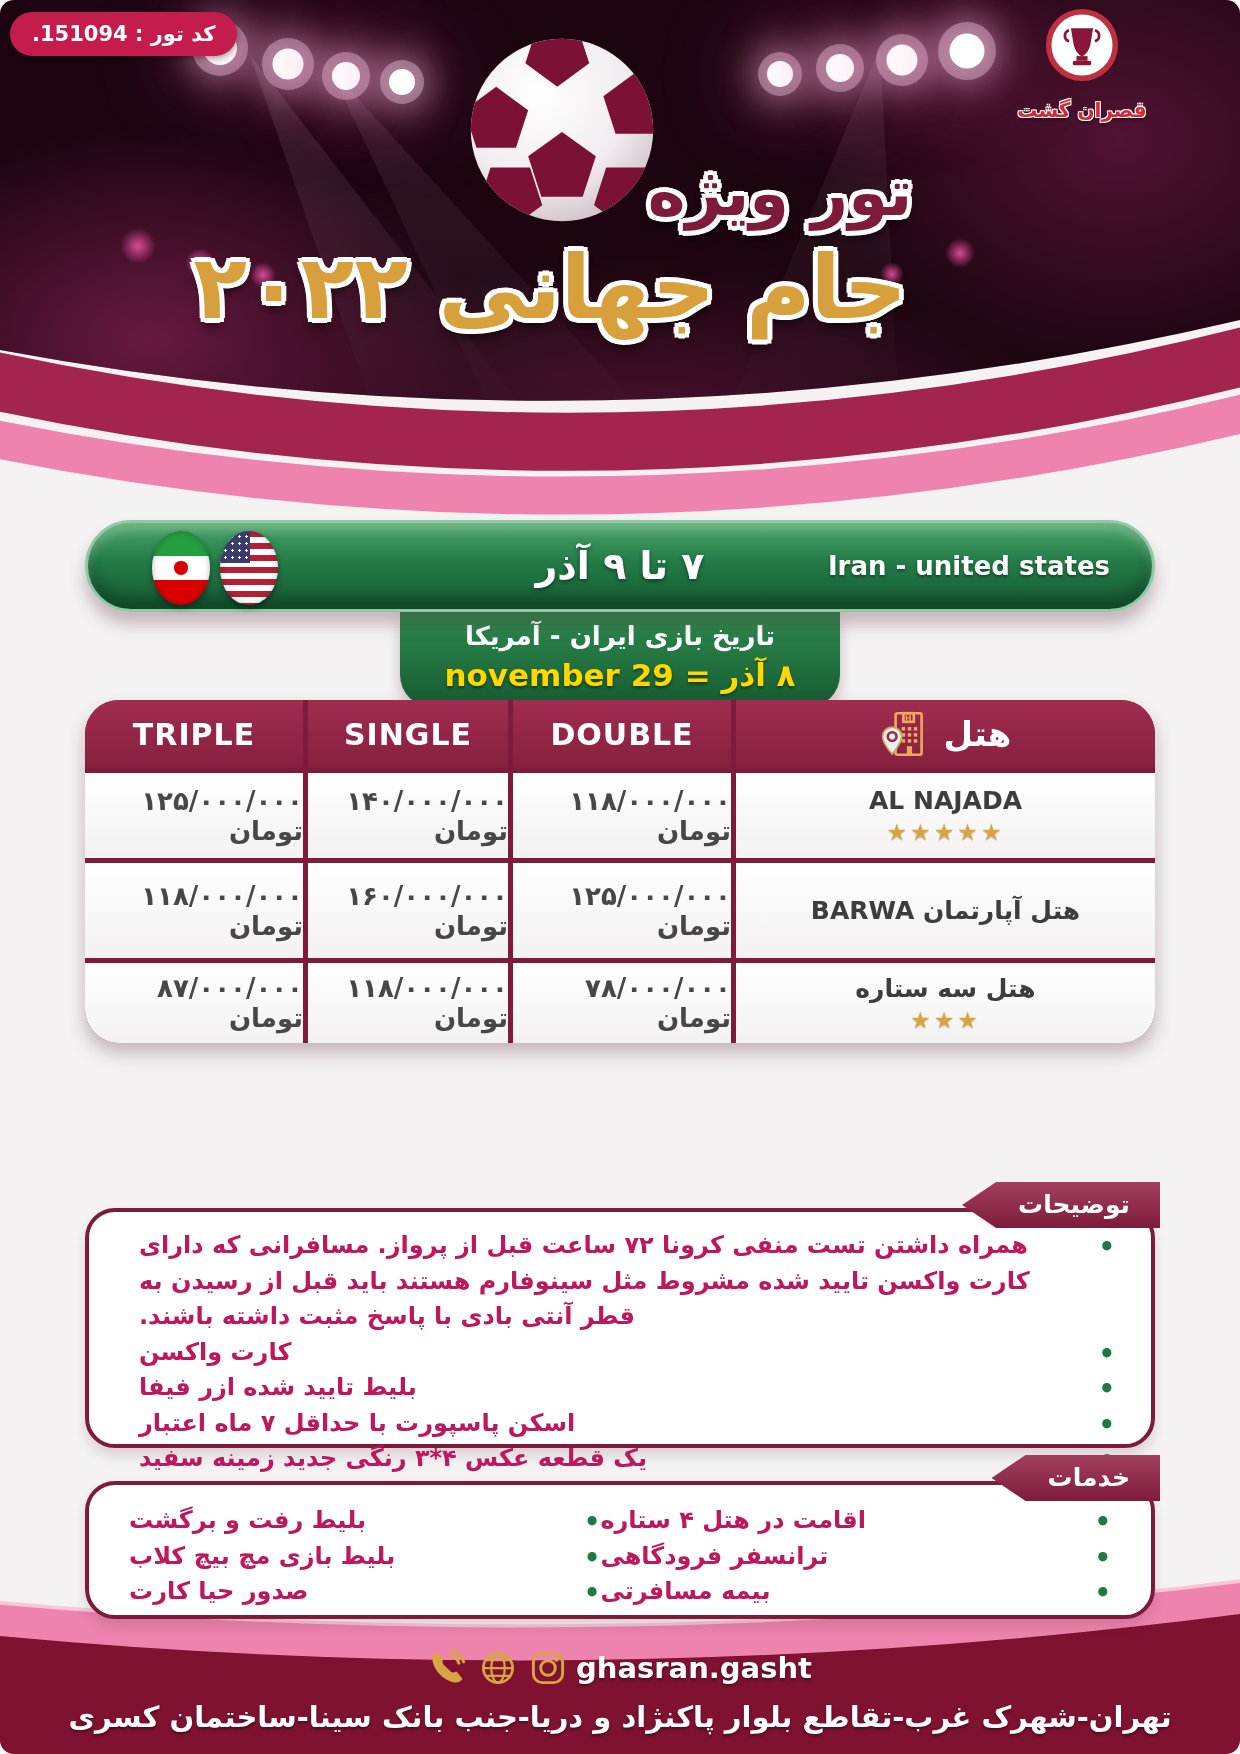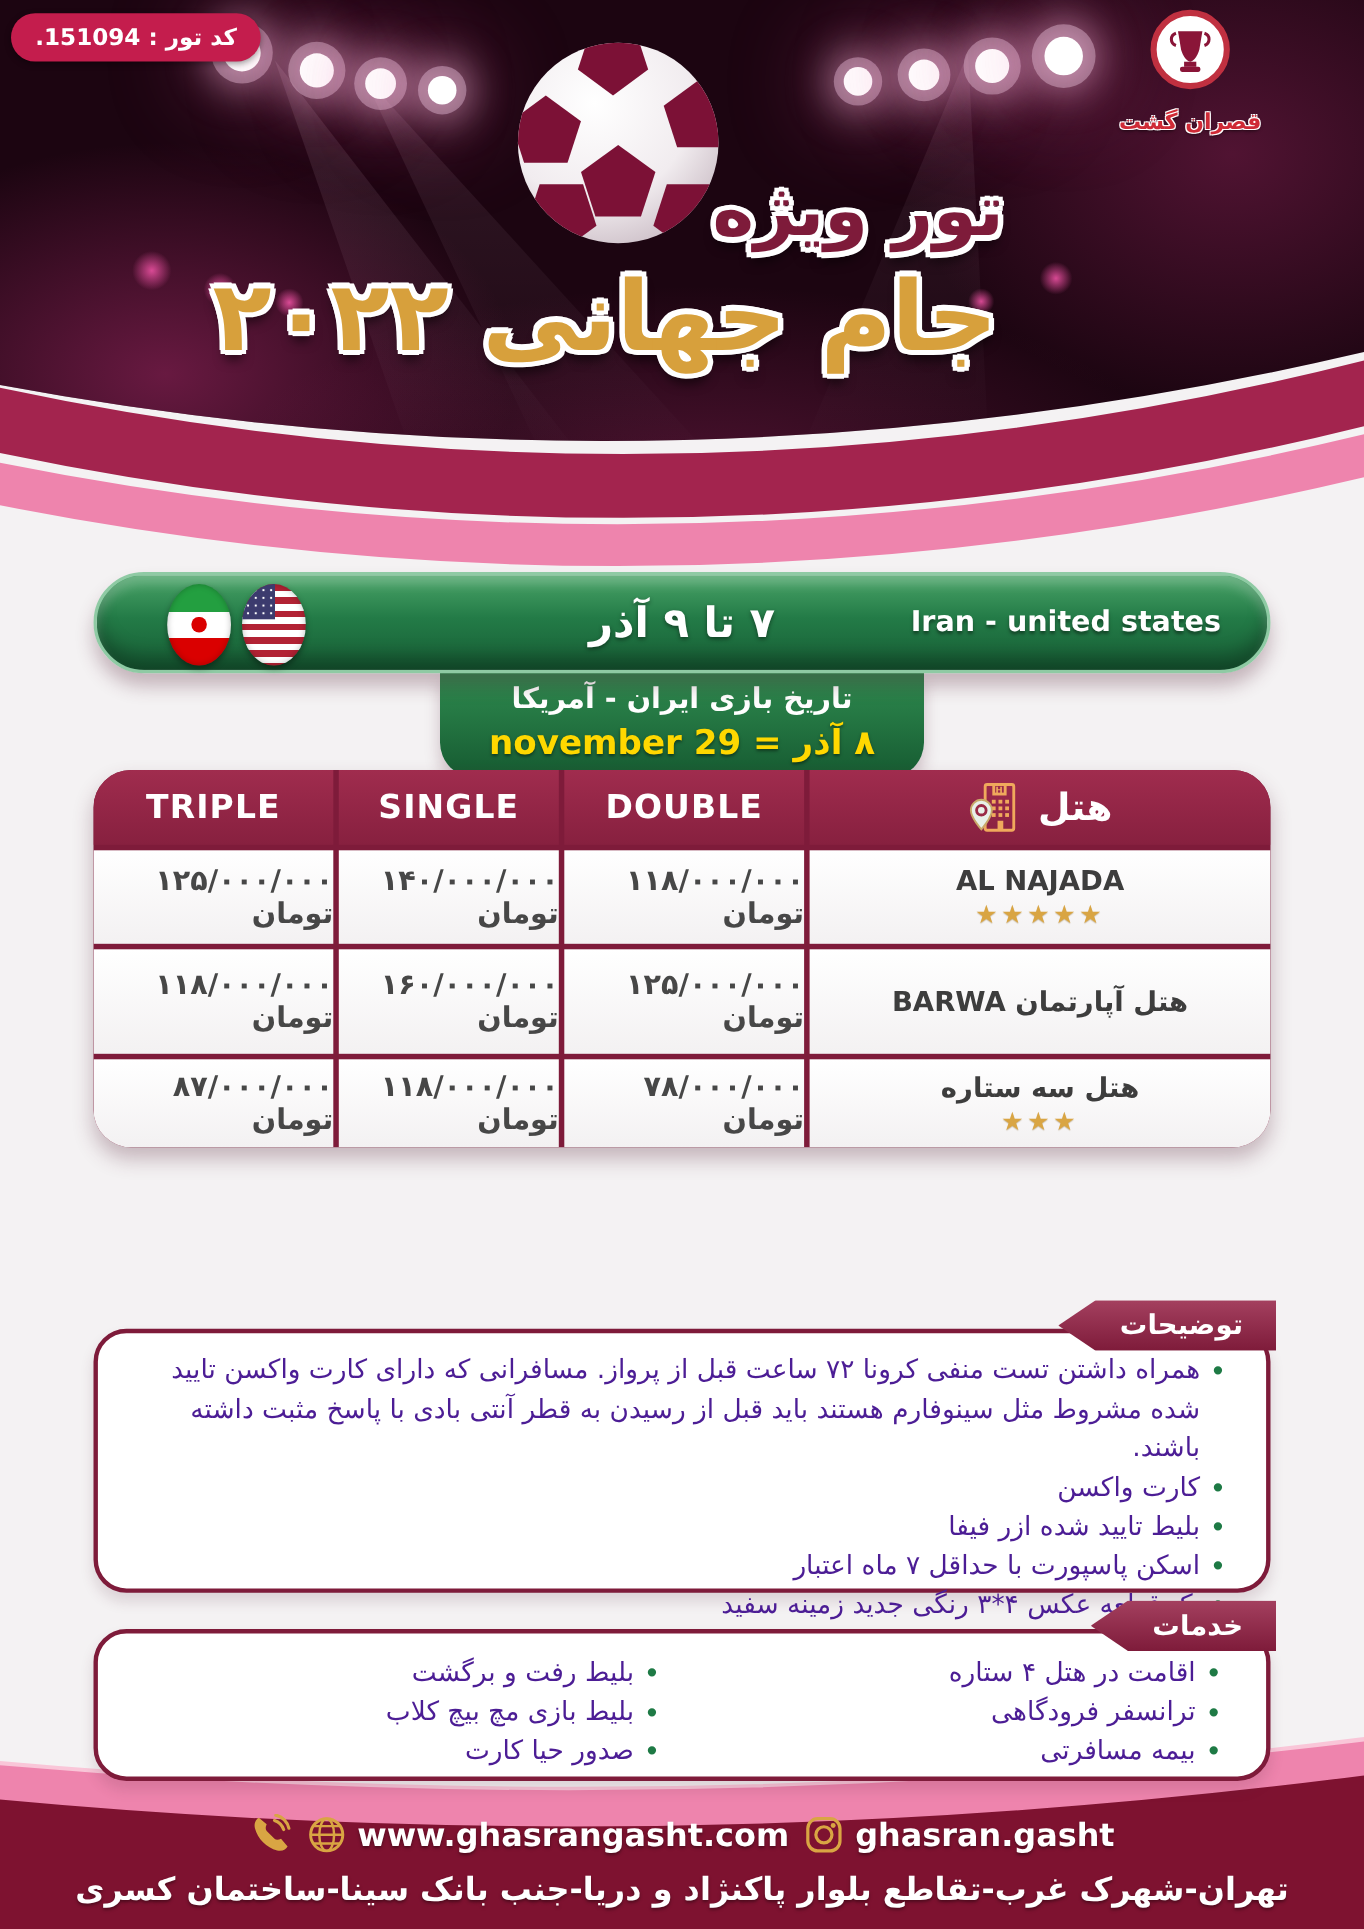--- a/index.html
+++ b/index.html
@@ -1,17 +1,17 @@
 <!DOCTYPE html>
 <html lang="fa"><head>
 <meta charset="utf-8">
 <style>
   html,body{margin:0;padding:0;}
   body{font-family:"DejaVu Sans",sans-serif;}
-  .page{position:relative;width:1240px;height:1754px;background:#f4f2f3;overflow:hidden;margin:0 auto;}
+  .page{position:relative;width:1240px;height:1754px;background:#f4f2f3;overflow:hidden;margin:0 auto;border-radius:14px;}
 
   
   .hero-svg{position:absolute;top:0;left:0;z-index:1;}
   .spot{position:absolute;border-radius:50%;background:rgba(215,195,210,.45);z-index:2;}
   .spot .core{position:absolute;left:50%;top:50%;transform:translate(-50%,-50%);border-radius:50%;
     background:#fff;box-shadow:0 0 36px 14px rgba(255,190,225,.55),0 0 80px 30px rgba(230,90,160,.25);}
   .glowdot{position:absolute;border-radius:50%;z-index:2;
     background:radial-gradient(circle,rgba(233,80,160,.9) 0%,rgba(233,80,160,0) 70%);}
   .ball{position:absolute;left:468px;top:36px;width:188px;height:188px;z-index:3;}
   .tour-code{position:absolute;left:10px;top:12px;height:44px;line-height:44px;padding:0 22px;
@@ -73,21 +73,21 @@
     padding:0 30px 0 56px;color:#fff;font-weight:bold;font-size:25px;
     background:linear-gradient(180deg,#a4405f,#7e1b3a);
     clip-path:polygon(0 50%,34px 0,100% 0,100% 100%,34px 100%);}
   .ribbon-notes{top:1182px;}
   .ribbon-services{top:1455px;}
   .box{position:absolute;left:85px;width:1070px;background:#fff;border:4px solid #7e1b3a;border-radius:30px;
     box-sizing:border-box;z-index:3;box-shadow:0 8px 12px rgba(90,40,60,.15);}
   .box-notes{top:1208px;height:240px;padding:16px 36px 8px 50px;}
   .box-services{top:1481px;height:138px;padding:18px 40px;}
   ul.blist{list-style:none;margin:0;padding:0;direction:rtl;}
-  ul.blist li{position:relative;padding-right:24px;color:#4c1d95;font-weight:normal;font-size:24px;line-height:1.48;text-align:right;}
+  ul.blist li{position:relative;padding-right:24px;color:#be185d;font-weight:bold;font-size:24px;line-height:1.48;text-align:left;}
   ul.blist li::before{content:"•";position:absolute;right:0;color:#1e7a45;font-size:26px;}
   .svc-grid{display:grid;grid-template-columns:52% 48%;direction:rtl;}
 
   
   .footer-svg{position:absolute;left:0;top:1574px;z-index:1;}
   .contact-row{position:absolute;left:0;top:1640px;width:100%;height:56px;z-index:4;
     display:flex;align-items:center;justify-content:center;gap:14px;direction:ltr;}
   .contact-row .grp{display:flex;align-items:center;gap:10px;}
   .phone-num{color:#fff;font-weight:bold;font-size:37px;letter-spacing:2px;text-shadow:0 2px 3px rgba(0,0,0,.4);}
   .site,.insta{color:#fff;font-weight:bold;font-size:29px;text-shadow:0 2px 3px rgba(0,0,0,.4);}
@@ -308,21 +308,20 @@
         <path d="M7,3 C5,4 3,7 4,11 c2,8 9,15 17,17 c4,1 7,-1 8,-3 l-5,-6 c-2,1 -4,1 -5,0 l-6,-6 c-1,-1 -1,-3 0,-5 Z" fill="#d9a543"></path>
         <path d="M19,5 c3,1 6,4 7,7 M20,1 c5,1 9,5 10,10" stroke="#d9a543" stroke-width="2.4" fill="none" stroke-linecap="round"></path>
       </svg>
     </div>
     <div class="grp">
       <svg width="36" height="36" viewBox="0 0 32 32">
         <circle cx="16" cy="16" r="13" fill="none" stroke="#d9a543" stroke-width="2.4"></circle>
         <ellipse cx="16" cy="16" rx="6" ry="13" fill="none" stroke="#d9a543" stroke-width="2"></ellipse>
         <path d="M3,16 h26 M5,9 h22 M5,23 h22" stroke="#d9a543" stroke-width="2" fill="none"></path>
       </svg>
-      <span class="site">www.ghasrangasht.com</span>
     </div>
     <div class="grp">
       <svg width="36" height="36" viewBox="0 0 32 32">
         <rect x="3" y="3" width="26" height="26" rx="8" fill="none" stroke="#d9a543" stroke-width="2.6"></rect>
         <circle cx="16" cy="16" r="6.5" fill="none" stroke="#d9a543" stroke-width="2.6"></circle>
         <circle cx="23.5" cy="8.5" r="2" fill="#d9a543"></circle>
       </svg>
       <span class="insta">ghasran.gasht</span>
     </div>
   </div>

